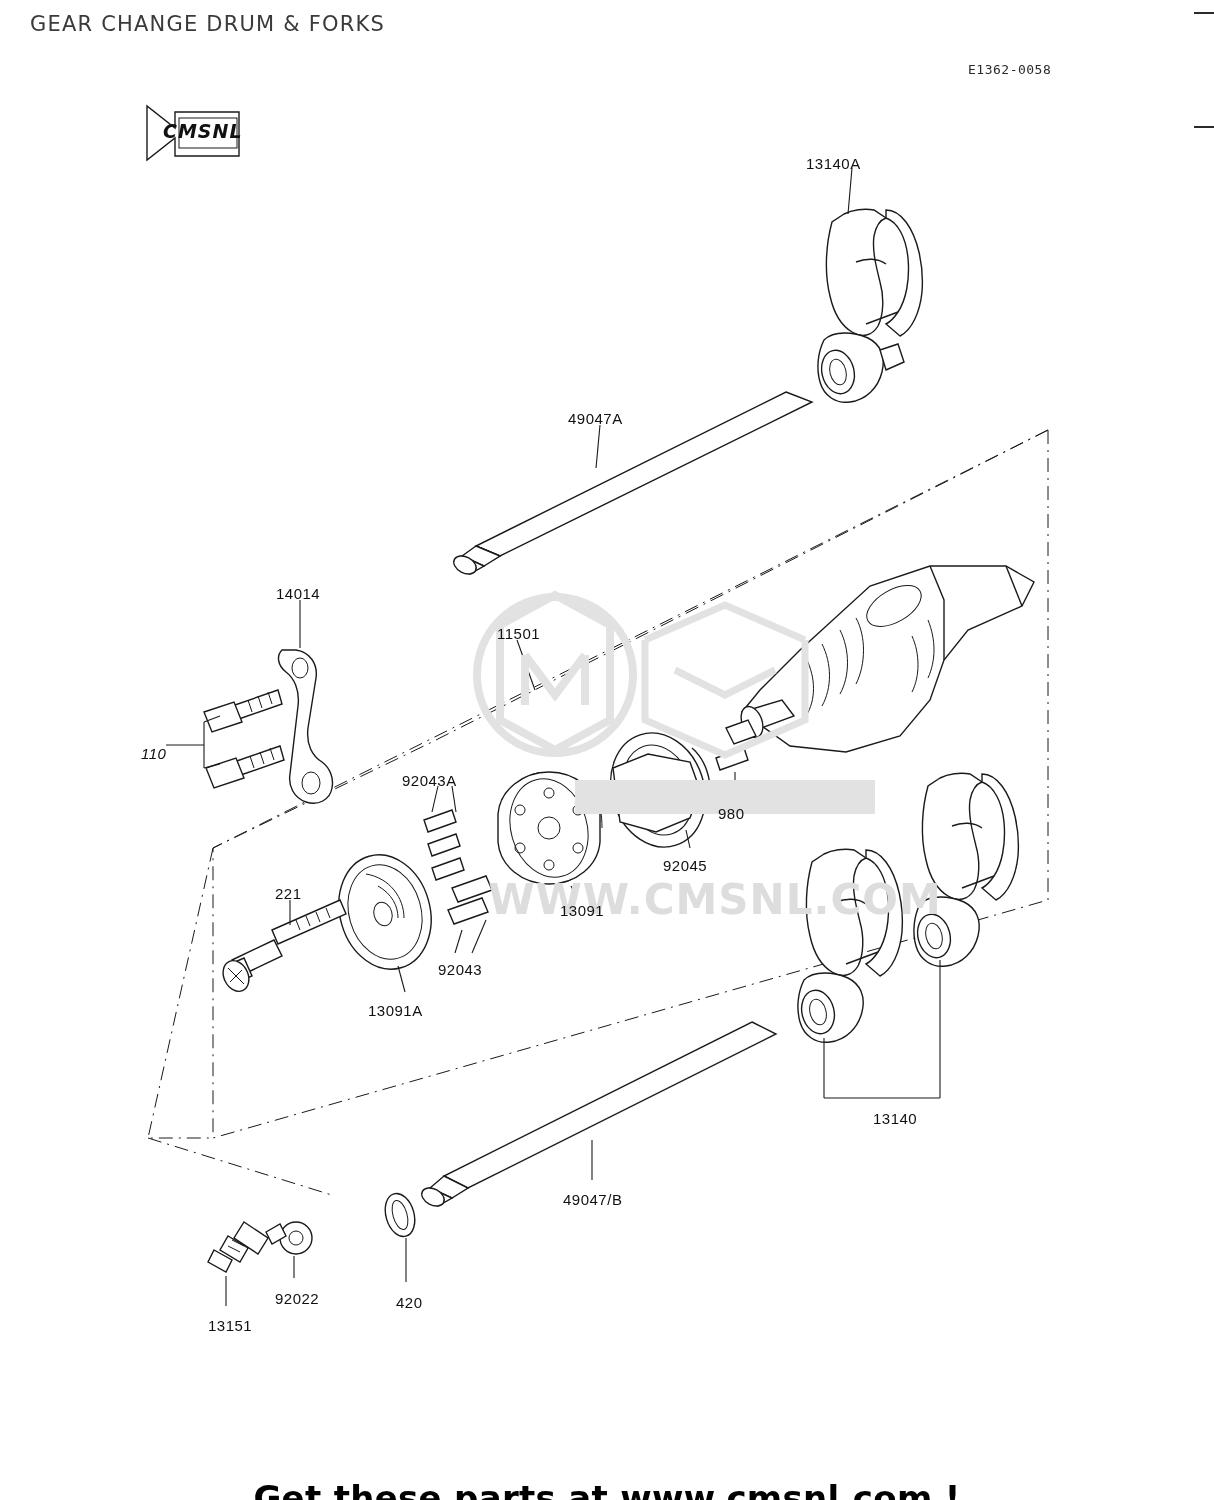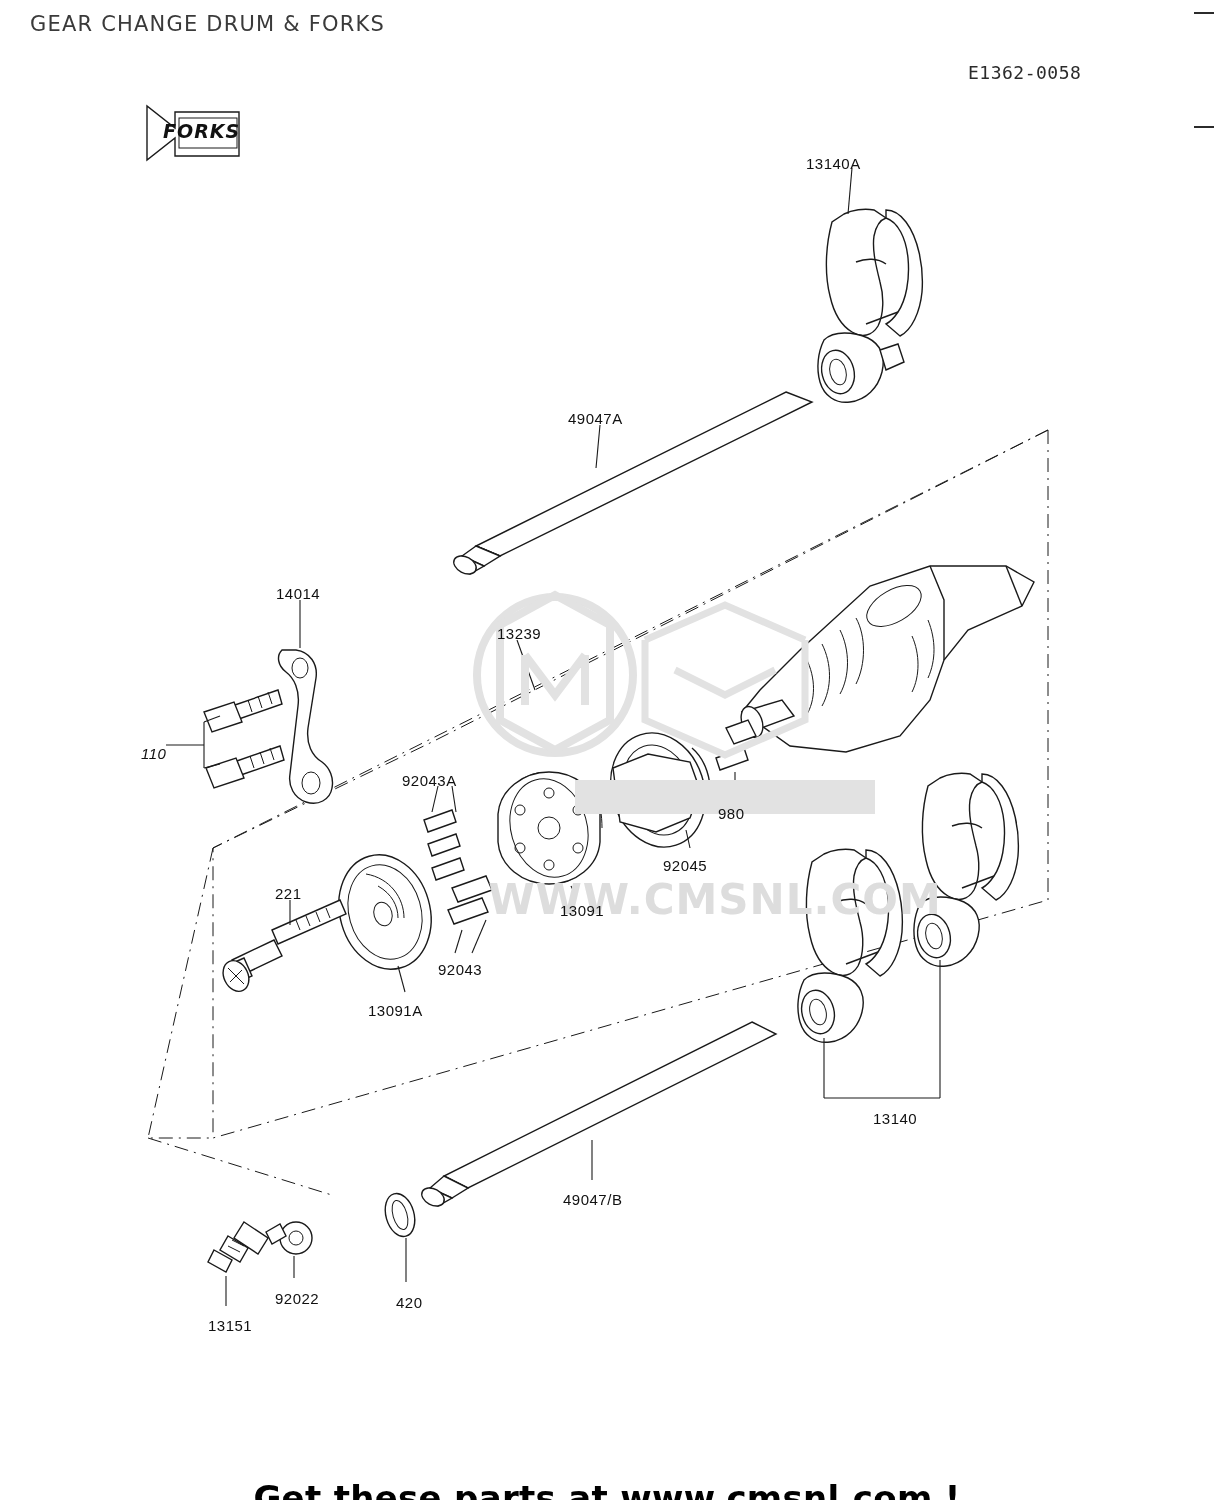--- a/index.html
+++ b/index.html
@@ -26,21 +26,21 @@
     letter-spacing: 1.2px;
     color: #3a3a3a;
     font-family: "DejaVu Sans", sans-serif;
     font-weight: 400;
     white-space: nowrap;
   }
   .docid {
     position: absolute;
     left: 968px;
     top: 62px;
-    font-size: 18px;
+    font-size: 13px;
     letter-spacing: 0.5px;
     color: #2b2b2b;
     font-family: "DejaVu Sans Mono", monospace;
     white-space: nowrap;
   }
   .edge-tick {
     position: absolute;
     background: #2b2b2b;
   }
   .callout {
@@ -123,21 +123,21 @@
   <div class="docid">E1362-0058</div>
 
   <div class="edge-tick" style="left:1194px; top:12px; width:20px; height:2px;"></div>
   <div class="edge-tick" style="left:1194px; top:126px; width:20px; height:2px;"></div>
 
   <div class="front-badge">
     <svg width="110" height="70" viewBox="0 0 110 70">
       <path class="ln" d="M8 8 L8 62 L36 40 L36 58 L100 58 L100 14 L36 14 L36 30 Z"></path>
       <rect class="ln-thin fillw" x="40" y="20" width="58" height="30" fill="none"></rect>
     </svg>
-    <div class="label">FORKS</div>
+    <div class="label">CMSNL</div>
   </div>
 
   <svg class="art" viewBox="0 0 1214 1500">
 
     <g>
       <path class="ln-thin" stroke-dasharray="14,6,2,6" d="M1048 430 L1048 900 L213 1138 L213 848 Z"></path>
       <path class="ln-thin" stroke-dasharray="14,6,2,6" d="M1048 430 L432 742 L213 848"></path>
       <path class="ln-thin" stroke-dasharray="14,6,2,6" d="M213 848 L148 1138 L213 1138"></path>
       <path class="ln-thin" stroke-dasharray="14,6,2,6" d="M148 1138 L335 1196"></path>
     </g>
@@ -357,21 +357,21 @@
       <g fill="#e2e2e2">
         <path d="M180 235 h300 v34 h-300 z"></path>
       </g>
     </svg>
     <div class="wm-text">WWW.CMSNL.COM</div>
   </div>
 
   <div class="callout" style="left:806px; top:155px;">13140A</div>
   <div class="callout" style="left:568px; top:410px;">49047A</div>
   <div class="callout" style="left:276px; top:585px;">14014</div>
-  <div class="callout" style="left:497px; top:625px;">13239</div>
+  <div class="callout" style="left:497px; top:625px;">11501</div>
   <div class="callout" style="left:141px; top:745px;font-style:italic;">110</div>
   <div class="callout" style="left:402px; top:772px;">92043A</div>
   <div class="callout" style="left:718px; top:805px;">980</div>
   <div class="callout" style="left:663px; top:857px;">92045</div>
   <div class="callout" style="left:275px; top:885px;">221</div>
   <div class="callout" style="left:560px; top:902px;">13091</div>
   <div class="callout" style="left:438px; top:961px;">92043</div>
   <div class="callout" style="left:368px; top:1002px;">13091A</div>
   <div class="callout" style="left:873px; top:1110px;">13140</div>
   <div class="callout" style="left:563px; top:1191px;">49047/B</div>

